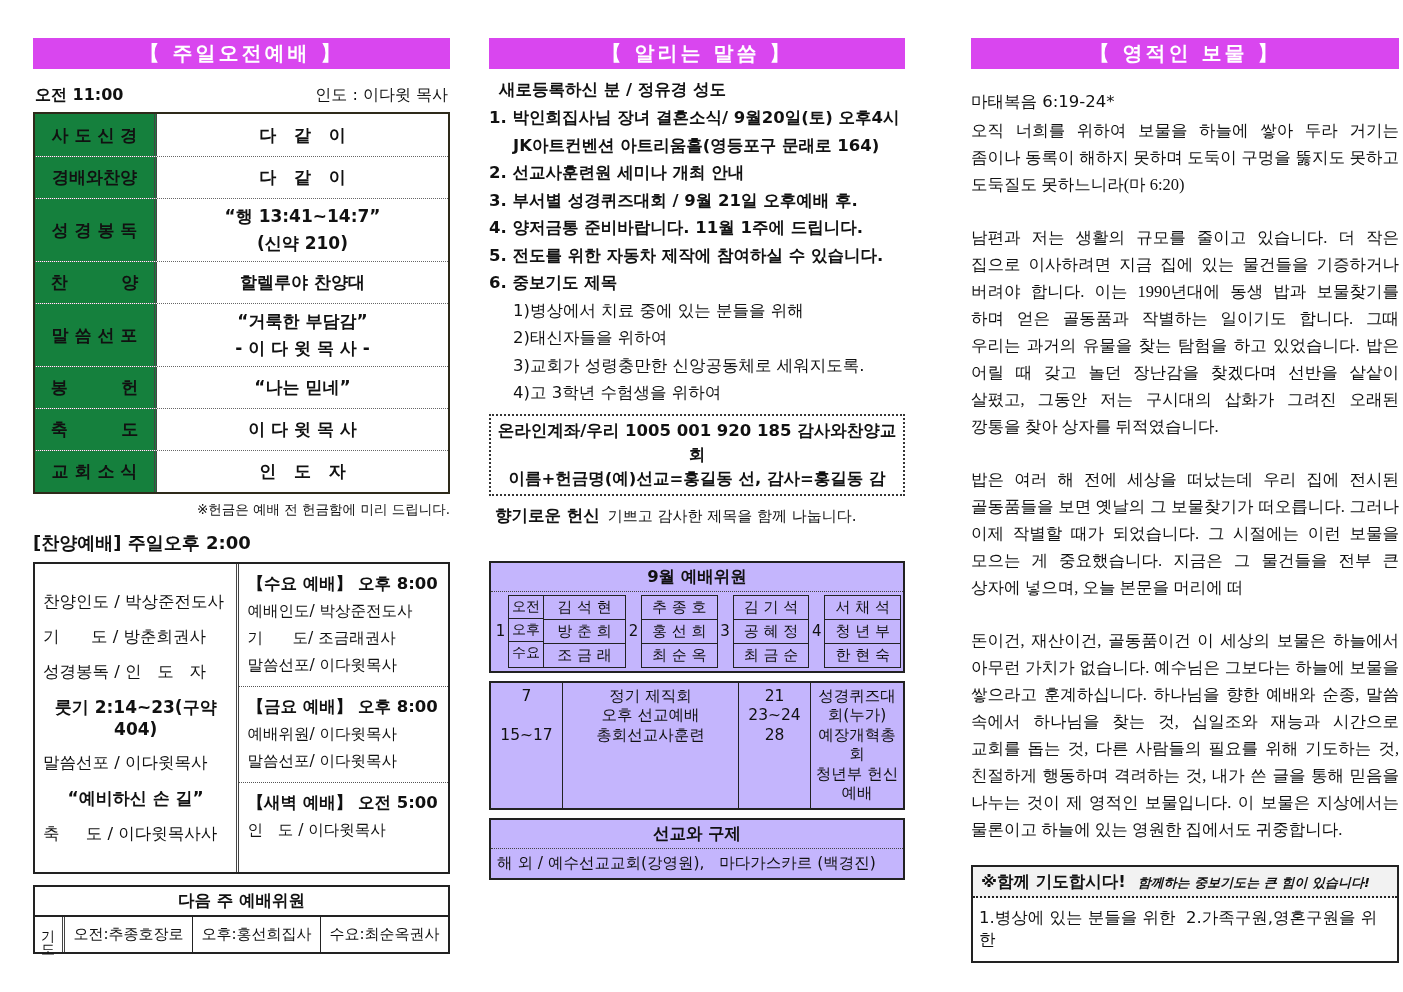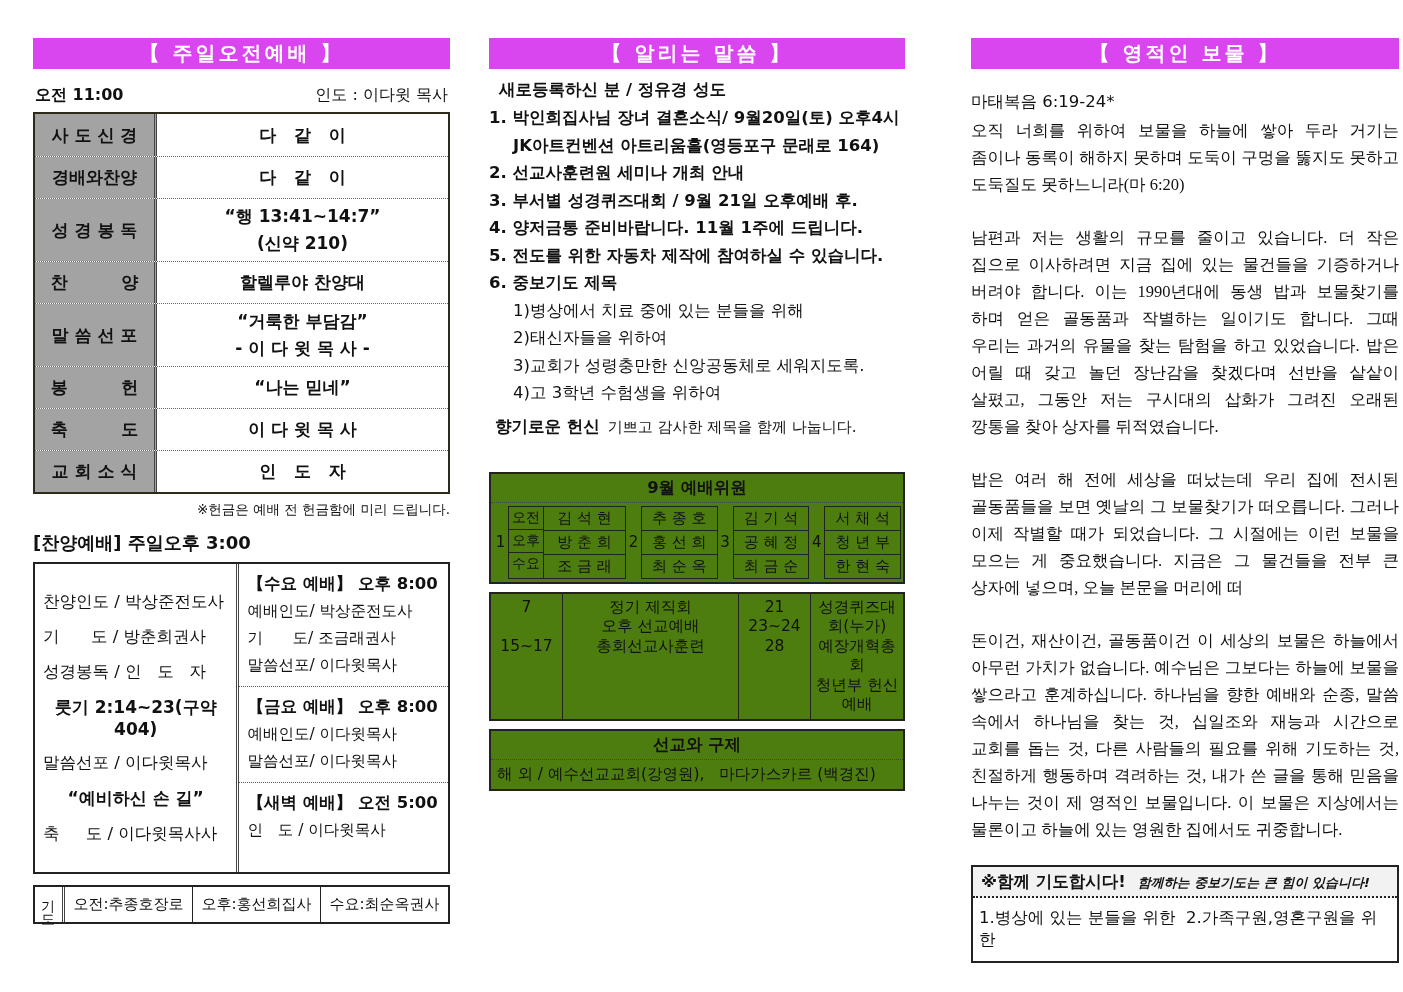--- a/index.html
+++ b/index.html
@@ -20,21 +20,21 @@
     display: flex; align-items: center; justify-content: center;
   }
 
   
   .svc-meta { display:flex; justify-content:space-between; font-size:16px; margin:16px 2px 6px 2px; }
   .svc-meta .time { font-weight: bold; }
   .svc-table { border: 2px solid #2e2a1a; }
   .svc-row { display: flex; border-top: 1px dotted #666; min-height: 42px; }
   .svc-row:first-child { border-top: none; }
   .svc-label {
-    width: 122px; background:#a3a3a3; border-right: 3px double #444;
+    width: 122px; background:#15803d; border-right: 3px double #444;
     display:flex; align-items:center; justify-content:center;
     font-weight:bold; font-size:17px; white-space:pre-wrap; padding:9px 2px; text-align:center;
   }
   .svc-value {
     flex:1; display:flex; flex-direction:column; align-items:center; justify-content:center;
     font-weight:bold; font-size:17px; white-space:pre-wrap; text-align:center; padding:6px 2px;
   }
   .svc-value .line2:empty { display:none; }
   .svc-value .line2 { margin-top: 4px; }
   .offering-note { text-align:right; font-size:13.5px; margin:7px 0 12px; }
@@ -62,21 +62,21 @@
            border-bottom:1px dotted #444; padding:9px 0 7px; }
   .ann { margin-top:7px; }
   .ann-line { font-size:16.5px; line-height:27.5px; white-space:pre-wrap; }
   .ann-line.b { font-weight:bold; }
   .ann-line.i1 { padding-left:24px; }
   .newmember { font-weight:bold; font-size:16.5px; line-height:28px; padding-left:10px; }
   .acct-box { border:2px dotted #333; margin-top:7px; padding:3px 2px; text-align:center; }
   .acct-line { font-weight:bold; font-size:16.5px; line-height:24px; white-space:pre-wrap; }
   .fragrant { margin:9px 0 0 6px; font-size:15px; }
   .fragrant .t { font-weight:bold; font-size:16.5px; margin-right:8px; }
-  .mtable { border:2px solid #222; background:#4d7c0f; }
+  .mtable { border:2px solid #222; background:#c4b5fd; }
   .mtable-title { font-weight:bold; text-align:center; font-size:16.5px; padding:3px; border-bottom:1px dotted #444; }
   #sw { margin-top:34px; }
   .sw-body { display:flex; padding:3px 2px; }
   .sw-group { display:flex; }
   .sw-group.g1 { flex:1.45; }
   .sw-group.gx { flex:1; }
   .sw-num { width:15px; display:flex; align-items:center; justify-content:center; font-size:15px; }
   .sw-labels { display:flex; flex-direction:column; border:1px solid #222; border-right:none; }
   .sw-lcell { border-bottom:1px solid #222; font-size:14px; padding:2px 3px; text-align:center; }
   .sw-lcell:last-child { border-bottom:none; }
@@ -139,51 +139,52 @@
       <div class="svc-label">축         도</div>
       <div class="svc-value"><span class="line1">이 다 윗 목 사</span></div>
     </div>
     <div class="svc-row">
       <div class="svc-label">교 회 소 식</div>
       <div class="svc-value"><span class="line1">인   도   자</span></div>
     </div>
   </div>
   <div class="offering-note">※헌금은 예배 전 헌금함에 미리 드립니다.</div>
 
-  <div class="praise-title">[찬양예배] 주일오후 3:00</div>
+  <div class="praise-title">[찬양예배] 주일오후 2:00</div>
   <div class="praise-box">
     <div class="praise-left">
       <div class="prow">찬양인도 / 박상준전도사</div>
       <div class="prow">기      도 / 방춘희권사</div>
       <div class="prow">성경봉독 / 인   도   자</div>
       <div class="prow bc">룻기 2:14~23(구약404)</div>
       <div class="prow">말씀선포 / 이다윗목사</div>
       <div class="prow bc">“예비하신 손 길”</div>
       <div class="prow">축     도 / 이다윗목사사</div>
     </div>
     <div class="praise-right">
       <div class="mini">
         <div class="mini-title">【수요 예배】 오후 8:00</div>
         <div class="mini-row">예배인도/ 박상준전도사</div>
         <div class="mini-row">기      도/ 조금래권사</div>
         <div class="mini-row">말씀선포/ 이다윗목사</div>
       </div>
       <div class="mini">
         <div class="mini-title">【금요 예배】 오후 8:00</div>
-        <div class="mini-row">예배인도/ 이다윗목사</div>
+        <div class="mini-row">예배위원/ 이다윗목사</div>
         <div class="mini-row">말씀선포/ 이다윗목사</div>
       </div>
       <div class="mini">
         <div class="mini-title">【새벽 예배】 오전 5:00</div>
         <div class="mini-row">인   도 / 이다윗목사</div>
       </div>
     </div>
   </div>
 
   <div class="nw-table">
+    <div class="nw-title">다음 주 예배위원</div>
     <div class="nw-row">
       <div class="nw-label">
           <span class="vtext">기도</span>
         </div>
       <div class="nw-cells">
         <div class="nw-cell">오전:추종호장로</div>
         <div class="nw-cell">오후:홍선희집사</div>
         <div class="nw-cell">수요:최순옥권사</div>
       </div>
     </div>
@@ -200,20 +201,24 @@
     <div class="ann-line b">2. 선교사훈련원 세미나 개최 안내</div>
     <div class="ann-line b">3. 부서별 성경퀴즈대회 / 9월 21일 오후예배 후.</div>
     <div class="ann-line b">4. 양저금통 준비바랍니다. 11월 1주에 드립니다.</div>
     <div class="ann-line b">5. 전도를 위한 자동차 제작에 참여하실 수 있습니다.</div>
     <div class="ann-line b">6. 중보기도 제목</div>
     <div class="ann-line i1">1)병상에서 치료 중에 있는 분들을 위해</div>
     <div class="ann-line i1">2)태신자들을 위하여</div>
     <div class="ann-line i1">3)교회가 성령충만한 신앙공동체로 세워지도록.</div>
     <div class="ann-line i1">4)고 3학년 수험생을 위하여</div>
   </div>
+  <div class="acct-box">
+    <div class="acct-line">온라인계좌/우리 1005 001 920 185 감사와찬양교회</div>
+    <div class="acct-line">이름+헌금명(예)선교=홍길동 선, 감사=홍길동 감</div>
+  </div>
   <div class="fragrant">
     <span class="t">향기로운 헌신</span><span>기쁘고 감사한 제목을 함께 나눕니다.</span>
   </div>
 
   <div class="mtable" id="sw">
     <div class="mtable-title">9월 예배위원</div>
     <div class="sw-body">
       <div class="sw-group g1">
         <div class="sw-num">1</div>
         <div class="sw-labels">

